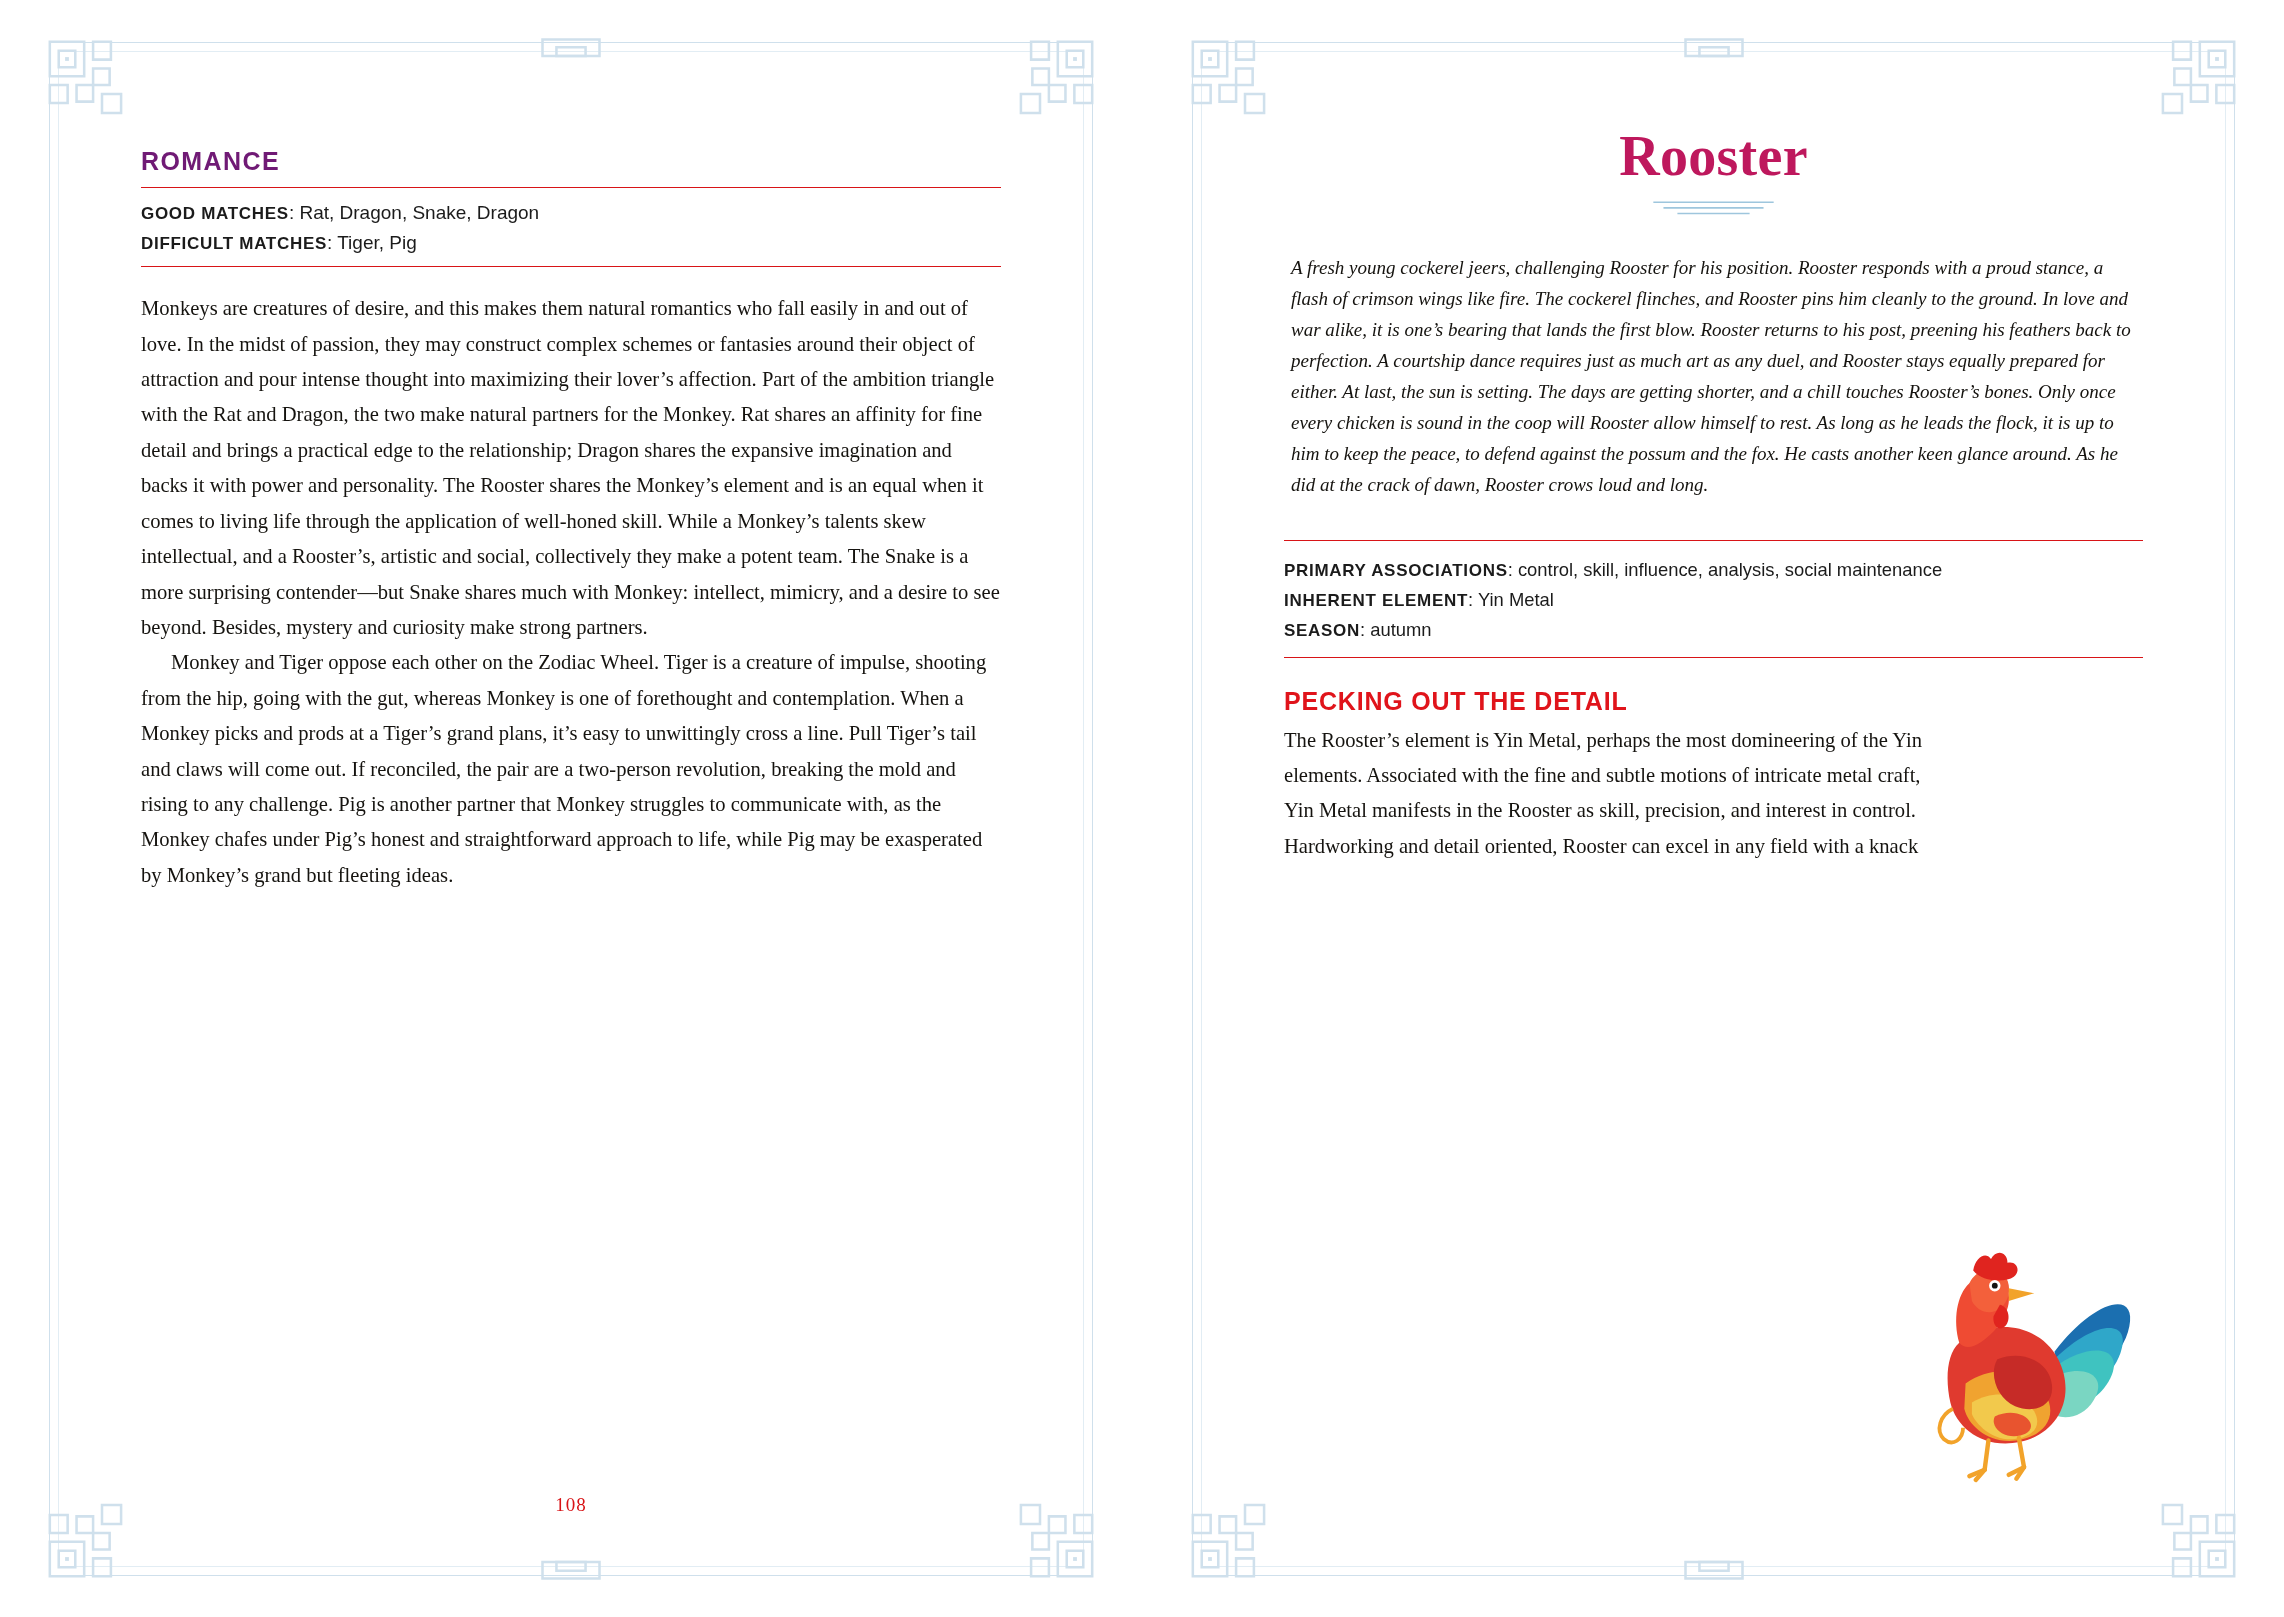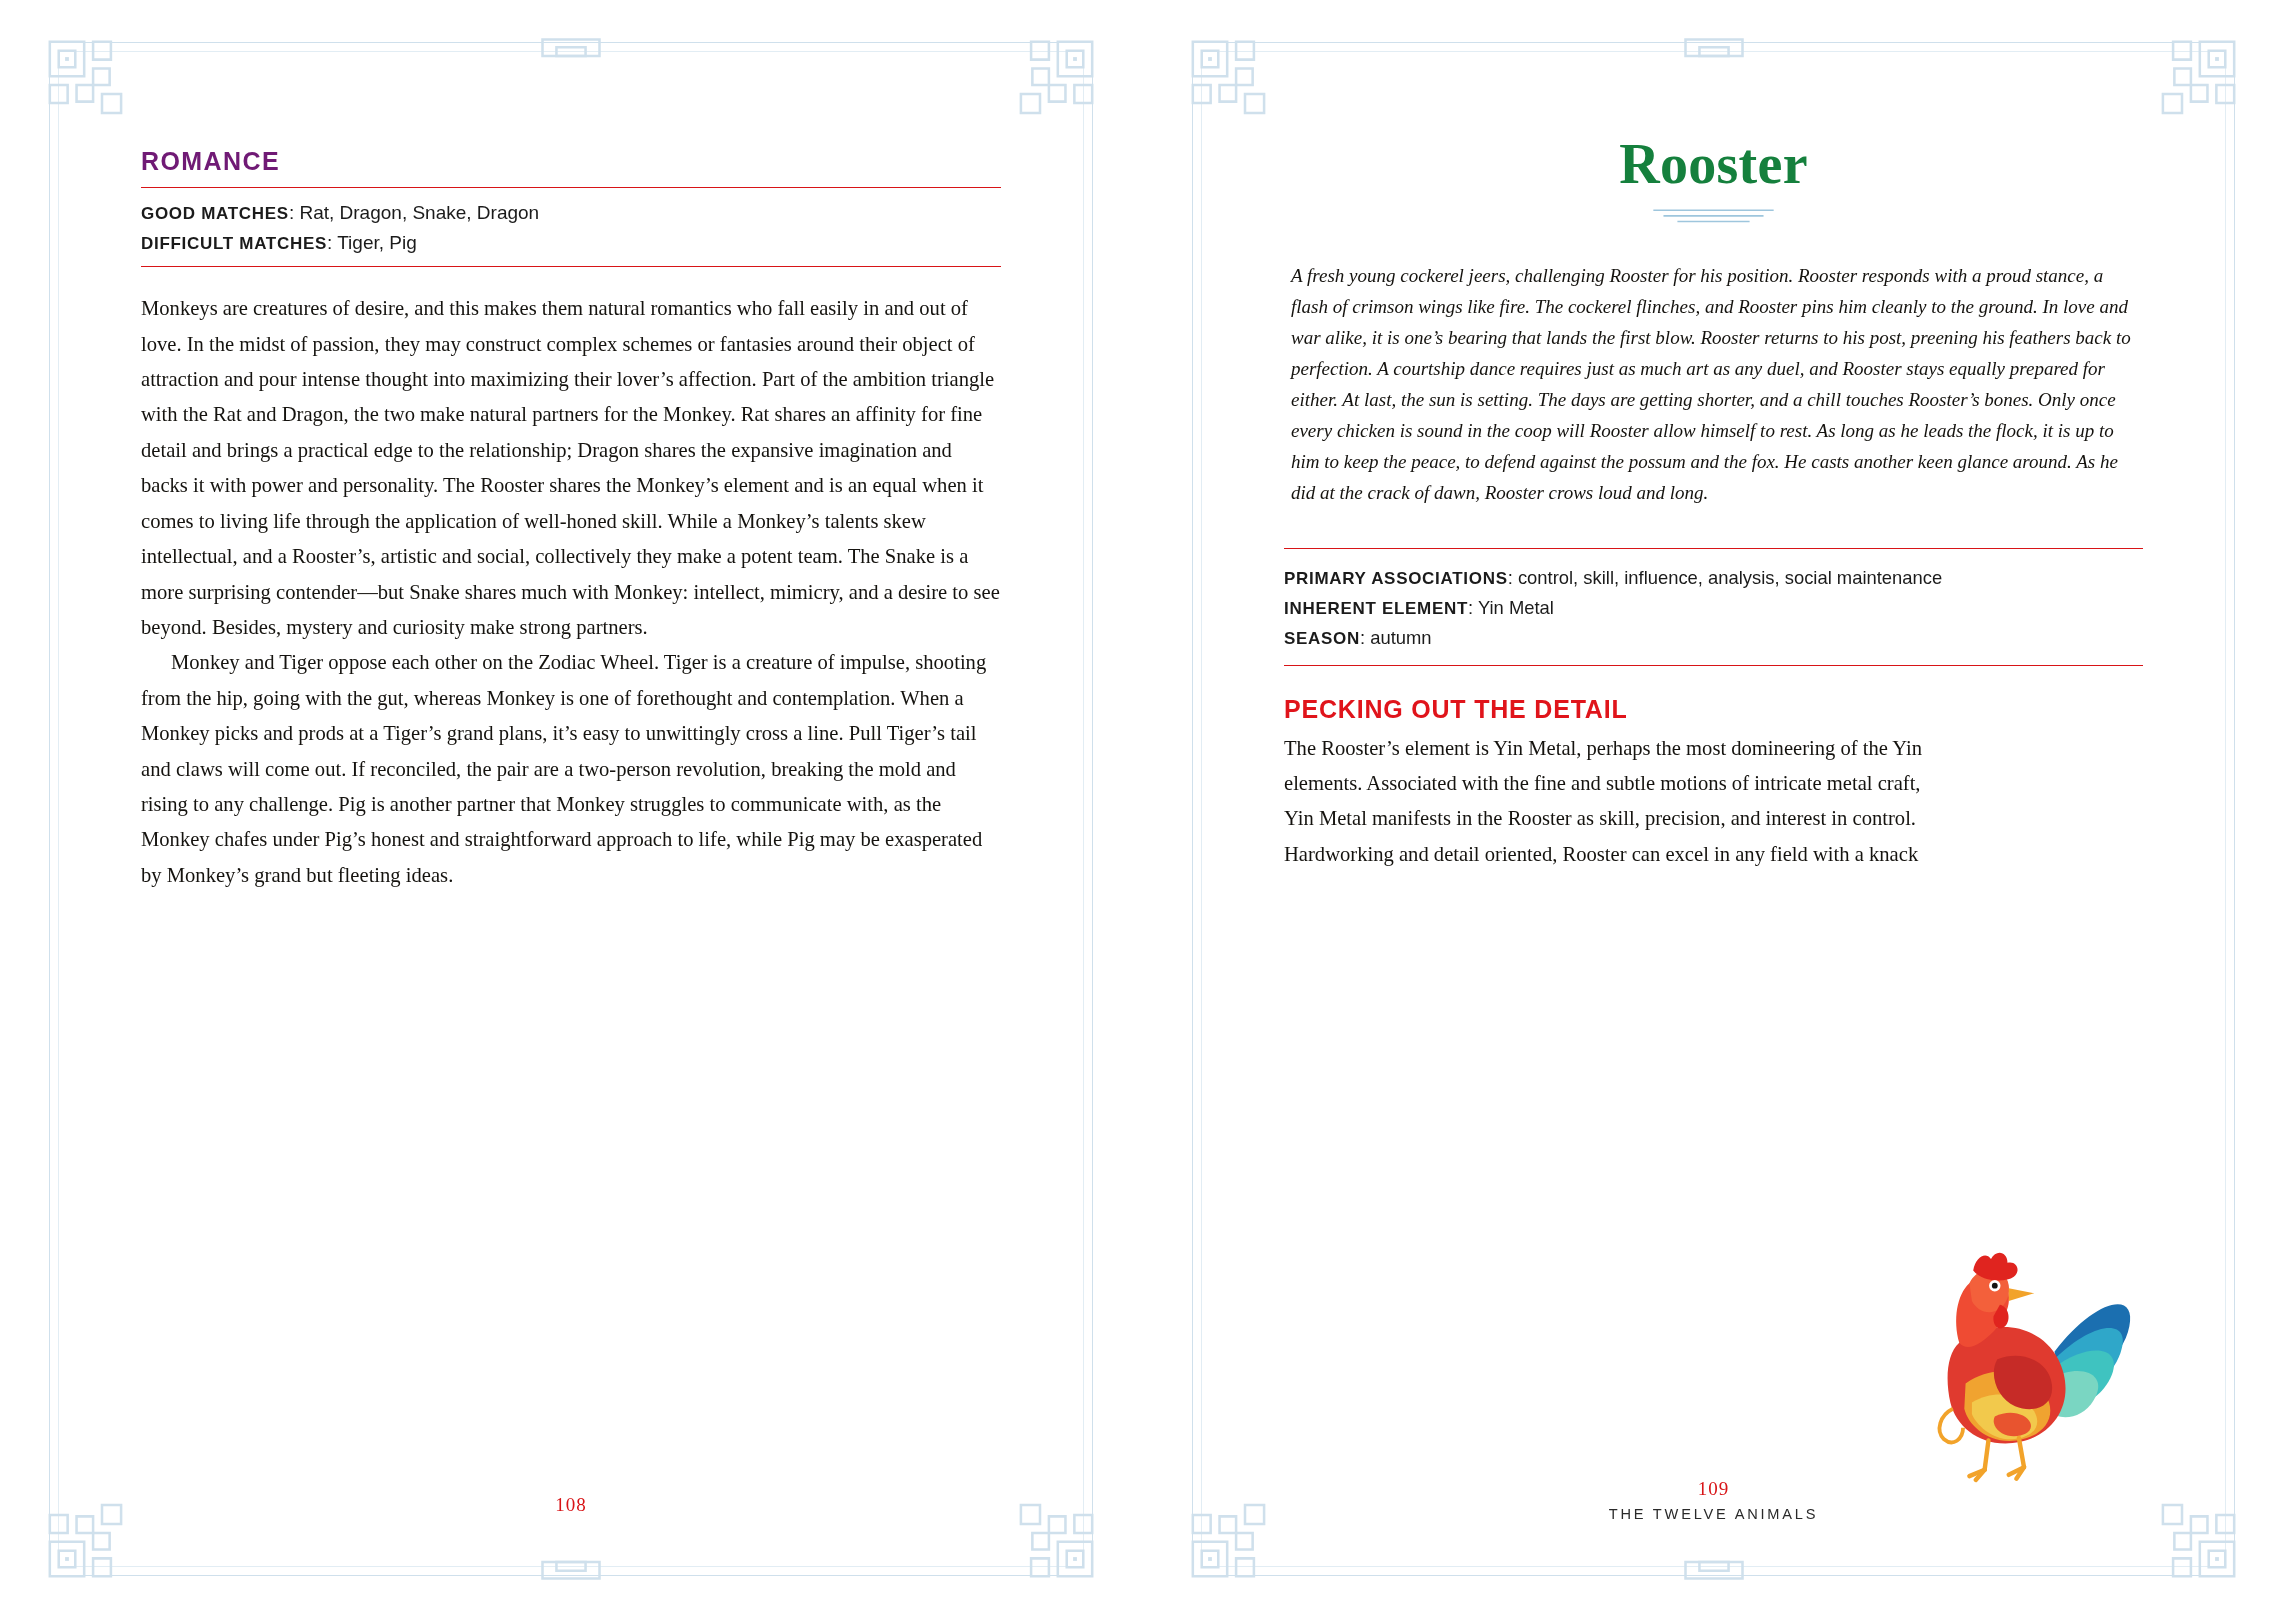--- a/index.html
+++ b/index.html
@@ -112,26 +112,26 @@
     line-height: 1.72;
     color: #15130f;
     text-align: left;
   }
   .body-col p { margin: 0; }
   .body-col p + p { text-indent: 30px; }
 
   
   .title-rooster {
     text-align: center;
-    color: #15803d;
+    color: #be185d;
     font-family: "Liberation Serif", serif;
     font-weight: bold;
     font-size: 56px;
     letter-spacing: 0.3px;
-    margin: 8px;
+    margin: 0;
     line-height: 1.05;
   }
   .title-flourish {
     display: block;
     margin: 11.4px auto 0 auto;
   }
   .lede {
     margin-top: 33px;
     font-family: "Liberation Serif", serif;
     font-style: italic;
@@ -456,20 +456,16 @@
           <path d="M244 386 L 252 432"></path>
           <path d="M190 436 L 166 446"></path>
           <path d="M190 436 L 176 452"></path>
           <path d="M252 432 L 228 444"></path>
           <path d="M252 432 L 240 450"></path>
         </g>
         <path d="M140 340 C 120 350 112 374 126 388 C 140 400 156 388 156 370" fill="none" stroke="#f2a32a" stroke-width="6"></path>
       </svg>
     </div>
 
-    <div class="footer">
-      <div class="folio">109</div>
-      <div class="running-head">THE TWELVE ANIMALS</div>
-    </div>
   </div>
 
 </div>
 
 
 </body></html>

